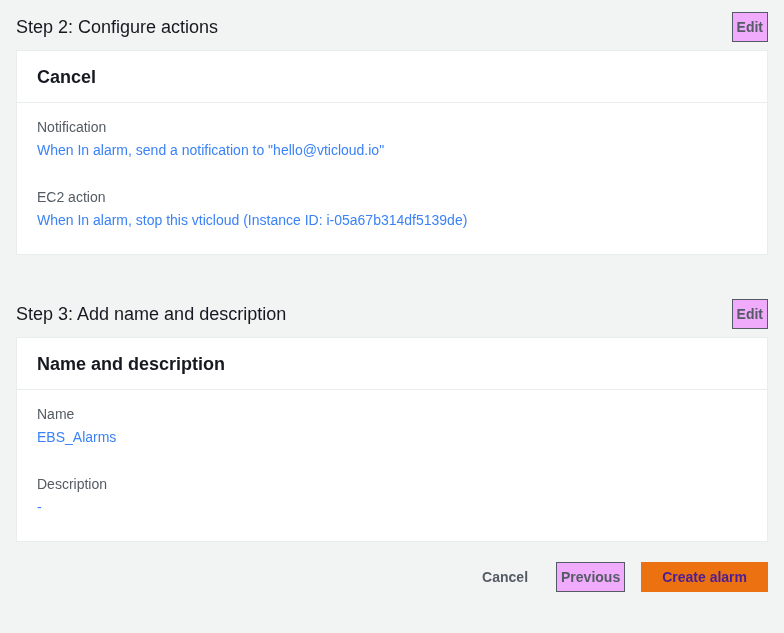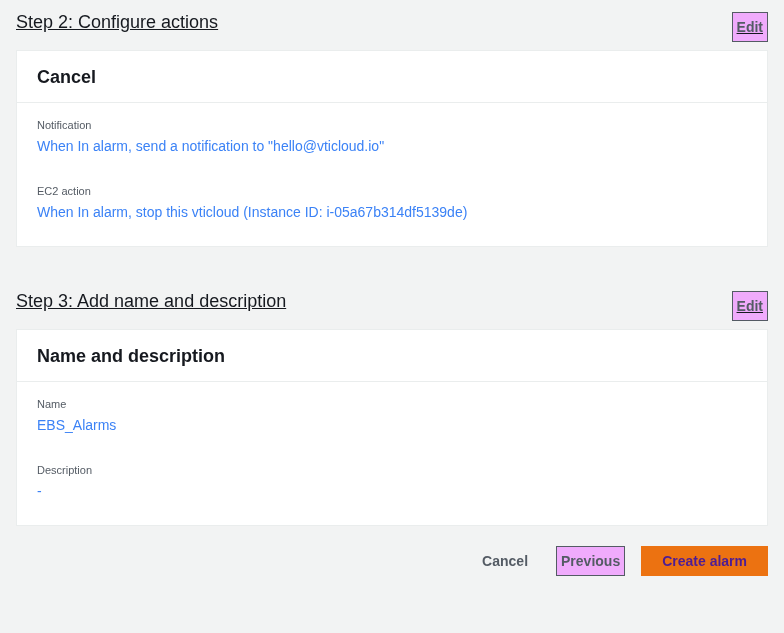--- a/index.html
+++ b/index.html
@@ -14,22 +14,22 @@
       width: 784px;
       height: 633px;
       padding: 0;
     }
     .step-section {
       padding: 8px 8px 0 8px;
     }
     .step-header {
       display: flex;
       justify-content: space-between;
+      align-items: center;
       padding: 4px 8px 8px 8px;
-      text-decoration: underline;
     }
     .step-title {
       font-size: 18px;
       font-weight: 400;
       color: #16191f;
     }
     .btn {
       background: #f0abfc;
       border: 1px solid #545b64;
       color: #545b64;
@@ -56,21 +56,21 @@
     .panel-body {
       padding: 16px 20px 24px 20px;
     }
     .field-block {
       margin-bottom: 28px;
     }
     .field-block:last-child {
       margin-bottom: 0;
     }
     .field-label {
-      font-size: 11px;
+      font-size: 14px;
       color: #545b64;
       margin-bottom: 6px;
     }
     .field-value {
       font-size: 14px;
       color: #3b82f6;
       line-height: 1.4;
     }
     .gap {
       height: 32px;

